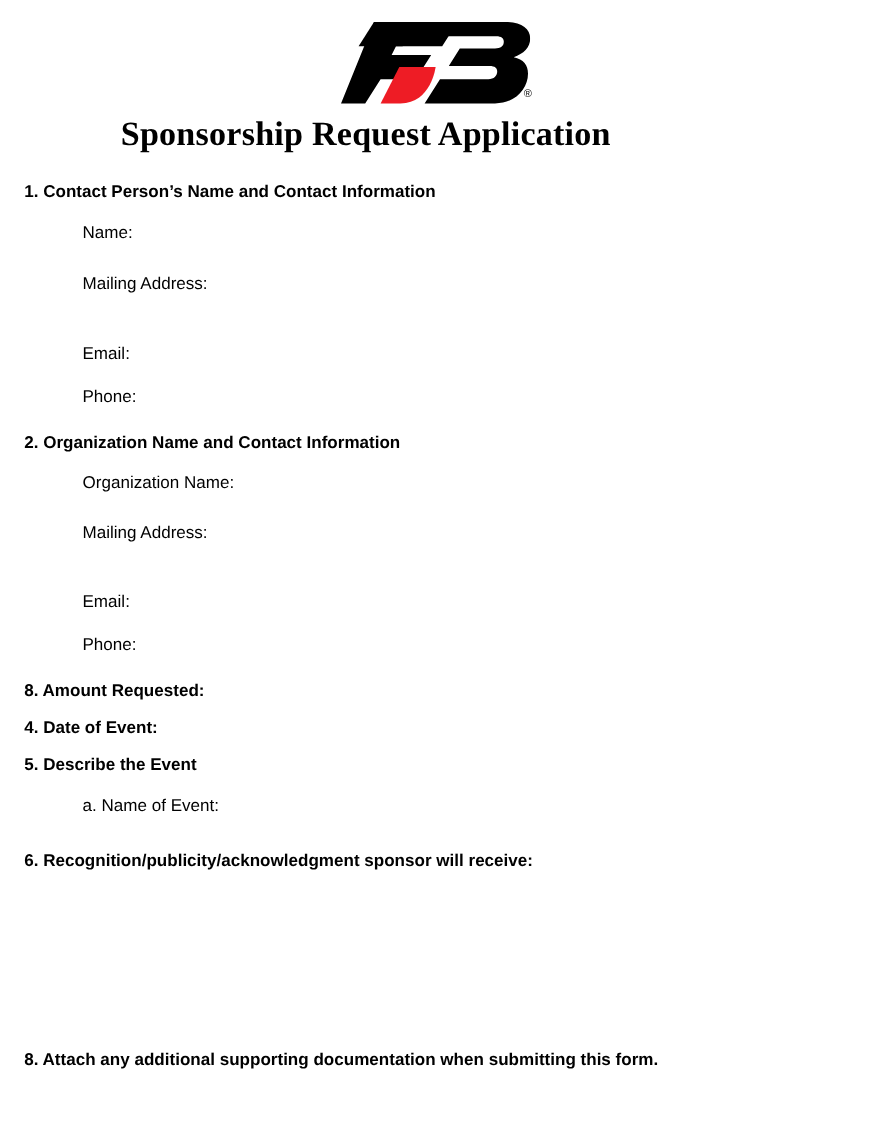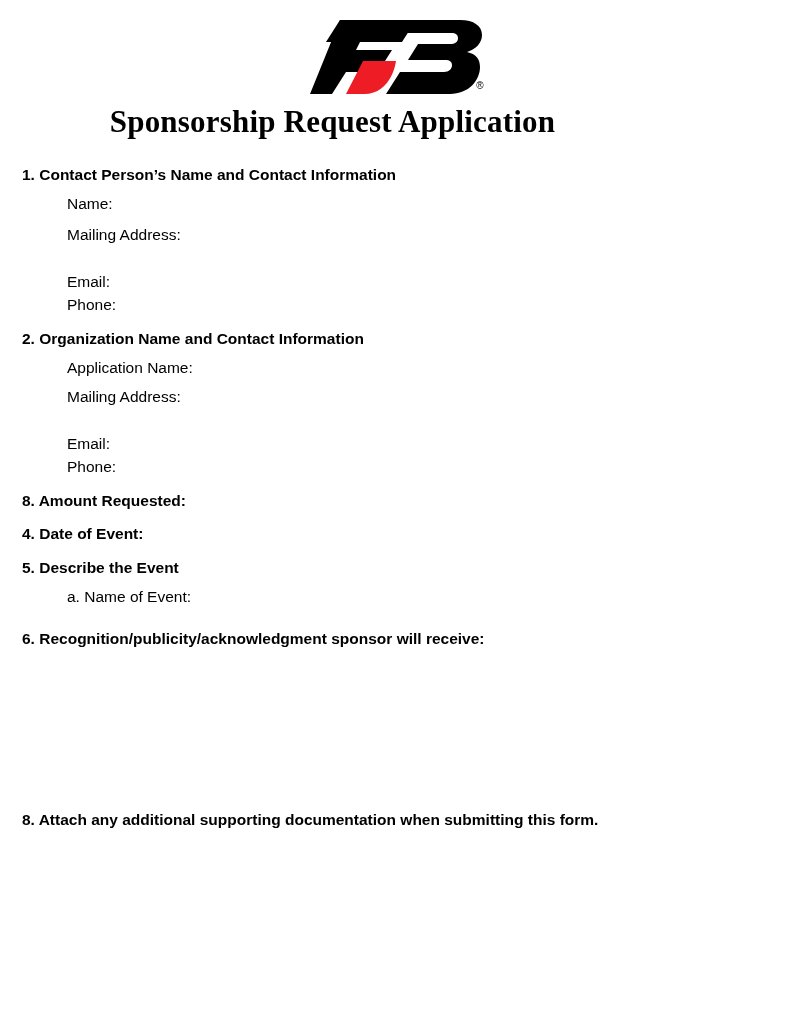--- a/index.html
+++ b/index.html
@@ -74,21 +74,21 @@
     margin: 0;
     padding: 0 0 0 22px;
     font-family: "Liberation Sans", sans-serif;
     font-weight: bold;
     font-size: 15.5px;
     line-height: 21px;
     color: #000;
     white-space: nowrap;
   }
   .q-sub {
-    margin: 0;
+    margin: 8px;
     padding: 0 0 0 67px;
     font-family: "Liberation Sans", sans-serif;
     font-weight: normal;
     font-size: 15.5px;
     line-height: 21px;
     color: #000;
     white-space: nowrap;
   }
   .sp-2  { height: 2px; }
   .sp-8  { height: 8px; }
@@ -148,21 +148,21 @@
       <p class="q-sub">Email:</p>
       <div class="sp-2"></div>
       <p class="q-sub">Phone:</p>
     </div>
 
     <div class="sp-13"></div>
 
     <div>
       <p class="q-head">2. Organization Name and Contact Information</p>
       <div class="sp-8"></div>
-      <p class="q-sub">Application Name:</p>
+      <p class="q-sub">Organization Name:</p>
       <div class="sp-8"></div>
       <p class="q-sub">Mailing Address:</p>
       <div class="sp-26"></div>
       <p class="q-sub">Email:</p>
       <div class="sp-2"></div>
       <p class="q-sub">Phone:</p>
     </div>
 
     <div class="sp-13"></div>
 

